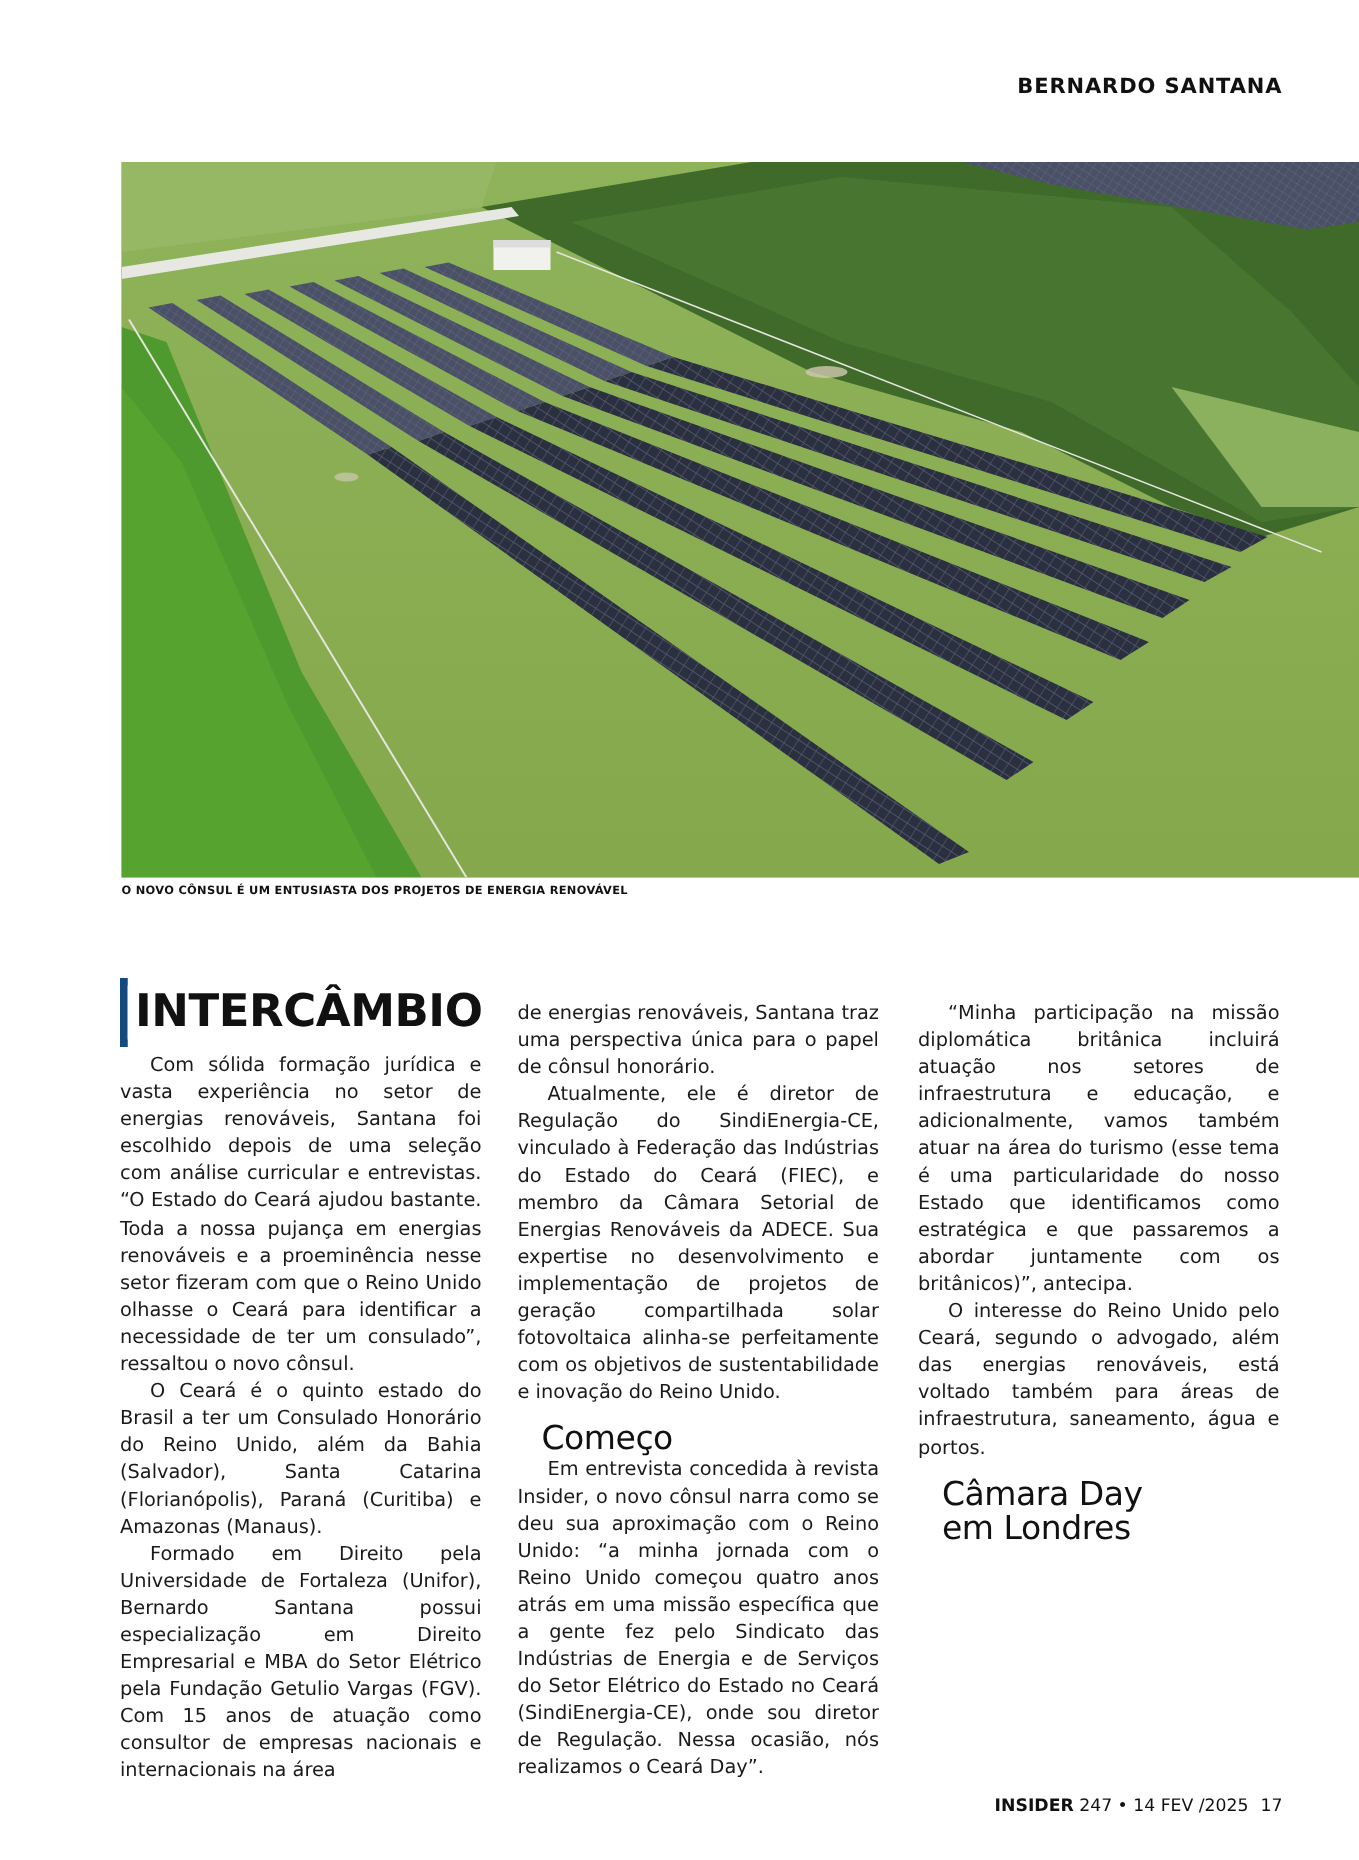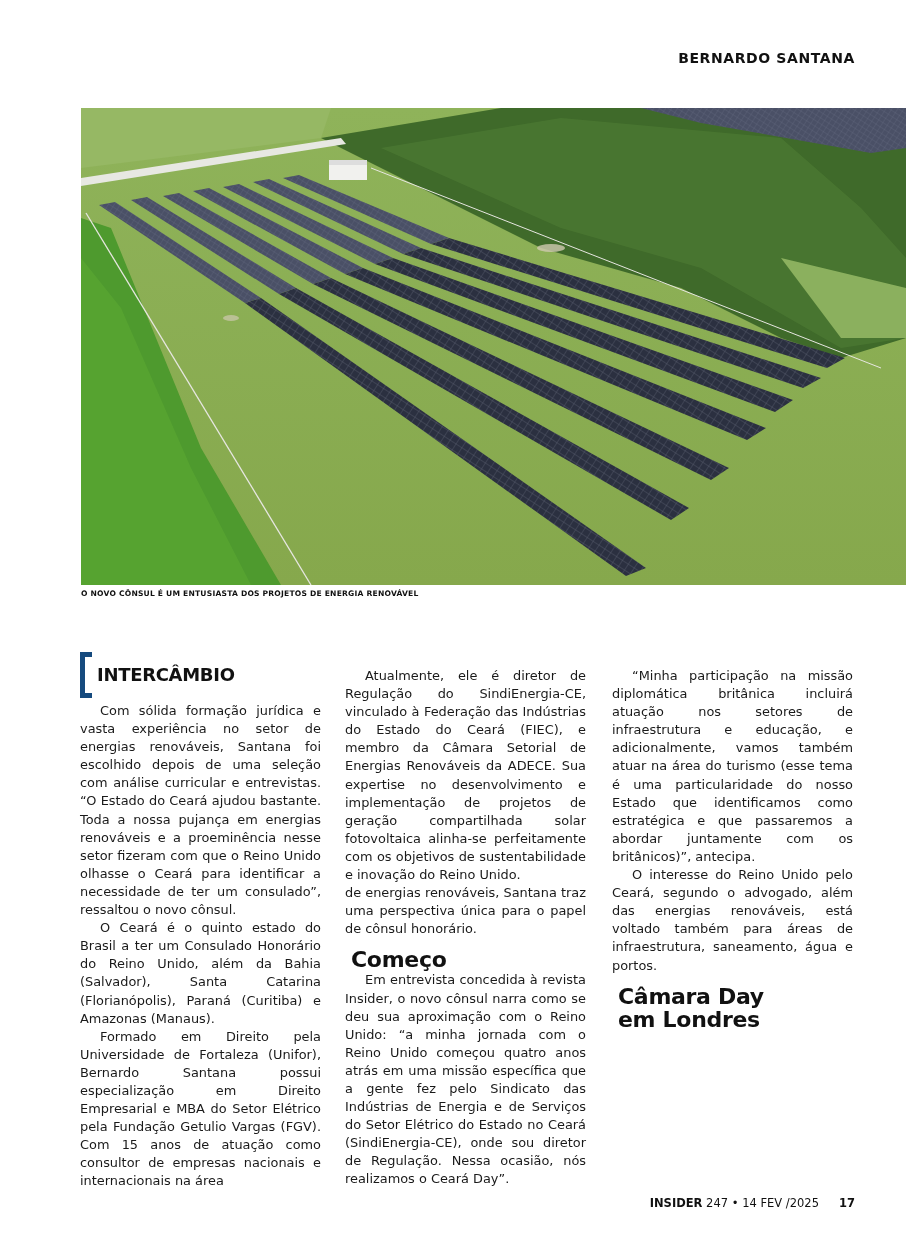--- a/index.html
+++ b/index.html
@@ -8,25 +8,25 @@
   .photo { position: absolute; left: 81px; top: 108px; width: 825px; height: 477px; overflow: hidden; background: #7ea648; }
   .photo svg { display: block; width: 100%; height: 100%; }
   .caption { position: absolute; left: 81px; top: 589px; font-family: "DejaVu Sans", sans-serif; font-weight: bold; font-size: 7.6px; letter-spacing: 0.2px; color: #111; }
   .col { position: absolute; top: 652px; width: 241px; font-family: "DejaVu Sans", sans-serif; font-size: 12.9px; line-height: 18.1px; color: #1a1a1a; }
   .col p { margin: 0; text-align: justify; text-indent: 20px; hyphens: manual; }
   .col-1 { left: 80px; }
   .col-2 { left: 345px; }
   .col-3 { left: 612px; }
   .section-title { display: flex; align-items: flex-start; height: 50px; margin-bottom: 0px; }
   .bracket { width: 12px; height: 46px; border: 5px solid #154a7e; border-right: none; box-sizing: border-box; margin-right: 5px; margin-top: 0px; }
-  .section-title h2 { margin: 0; font-family: "DejaVu Sans", sans-serif; font-weight: bold; font-size: 18px; line-height: 46px; letter-spacing: -0.3px; color: #111; }
-  .subhead { margin: 10px 0 0 6px; font-family: "DejaVu Sans", sans-serif; font-weight: bold; font-size: 22px; line-height: 23px; color: #111; letter-spacing: -0.3px; }
+  .section-title h2 { margin: 0; font-family: "DejaVu Sans", sans-serif; font-weight: bold; font-size: 30px; line-height: 46px; letter-spacing: -0.3px; color: #111; }
+  .subhead { margin: 10px 0 0 16px; font-family: "DejaVu Sans", sans-serif; font-weight: normal; font-size: 22px; line-height: 23px; color: #111; letter-spacing: -0.3px; }
   .footer { position: absolute; top: 1196px; right: 51px; font-family: "DejaVu Sans", sans-serif; font-size: 11.5px; color: #111; }
   .footer .mag { font-weight: bold; }
-  .footer .page { font-weight: bold; margin-left: 20px; }
+  .footer .page { font-weight: normal; margin-left: 8px; }
 </style>
 </head>
 <body>
 
 <div class="running-head">BERNARDO SANTANA</div>
 
 <div class="photo">
   <svg viewBox="0 0 825 477" preserveAspectRatio="none">
     <defs>
       <linearGradient id="grass" x1="0" y1="0" x2="0" y2="1">
@@ -94,22 +94,22 @@
   <div class="section-title">
     <span class="bracket"></span>
     <h2>INTERCÂMBIO</h2>
   </div>
   <p>Com sólida formação jurídica e vasta experiência no setor de energias renováveis, Santana foi escolhido depois de uma seleção com análise curricular e entrevistas. “O Estado do Ceará ajudou bastante. Toda a nossa pujança em energias renováveis e a proeminência nesse setor fizeram com que o Reino Unido olhasse o Ceará para identificar a necessidade de ter um consulado”, ressaltou o novo cônsul.</p>
   <p>O Ceará é o quinto estado do Brasil a ter um Consulado Honorário do Reino Unido, além da Bahia (Salvador), Santa Catarina (Florianópolis), Paraná (Curitiba) e Amazonas (Manaus).</p>
   <p>Formado em Direito pela Universidade de Fortaleza (Unifor), Bernardo Santana possui especialização em Direito Empresarial e MBA do Setor Elétrico pela Fundação Getulio Vargas (FGV). Com 15 anos de atuação como consultor de empresas nacionais e internacionais na área</p>
 </div>
 
 <div class="col col-2" style="top: 667px;">
+  <p style="text-indent:0">de energias renováveis, Santana traz uma perspectiva única para o papel de cônsul honorário.</p>
   <p>Atualmente, ele é diretor de Regulação do SindiEnergia-CE, vinculado à Federação das Indústrias do Estado do Ceará (FIEC), e membro da Câmara Setorial de Energias Renováveis da ADECE. Sua expertise no desenvolvimento e implementação de projetos de geração compartilhada solar fotovoltaica alinha-se perfeitamente com os objetivos de sustentabilidade e inovação do Reino Unido.</p>
-  <p style="text-indent:0">de energias renováveis, Santana traz uma perspectiva única para o papel de cônsul honorário.</p>
   <h3 class="subhead">Começo</h3>
   <p>Em entrevista concedida à revista Insider, o novo cônsul narra como se deu sua aproximação com o Reino Unido: “a minha jornada com o Reino Unido começou quatro anos atrás em uma missão específica que a gente fez pelo Sindicato das Indústrias de Energia e de Serviços do Setor Elétrico do Estado no Ceará (SindiEnergia-CE), onde sou diretor de Regulação. Nessa ocasião, nós realizamos o Ceará Day”.</p>
 </div>
 
 <div class="col col-3" style="top: 667px;">
   <p>“Minha participação na missão diplomática britânica incluirá atuação nos setores de infraestrutura e educação, e adicionalmente, vamos também atuar na área do turismo (esse tema é uma particularidade do nosso Estado que identificamos como estratégica e que passaremos a abordar juntamente com os britânicos)”, antecipa.</p>
   <p>O interesse do Reino Unido pelo Ceará, segundo o advogado, além das energias renováveis, está voltado também para áreas de infraestrutura, saneamento, água e portos.</p>
   <h3 class="subhead">
     <span>Câmara Day</span><br>
     <span>em Londres</span>

